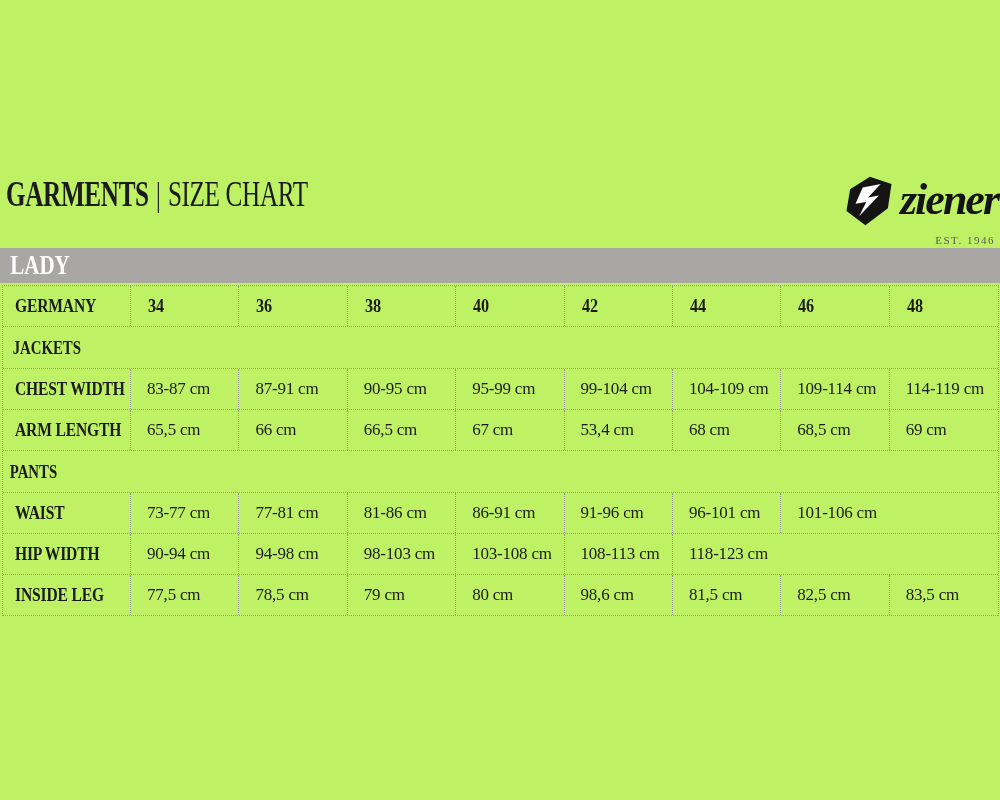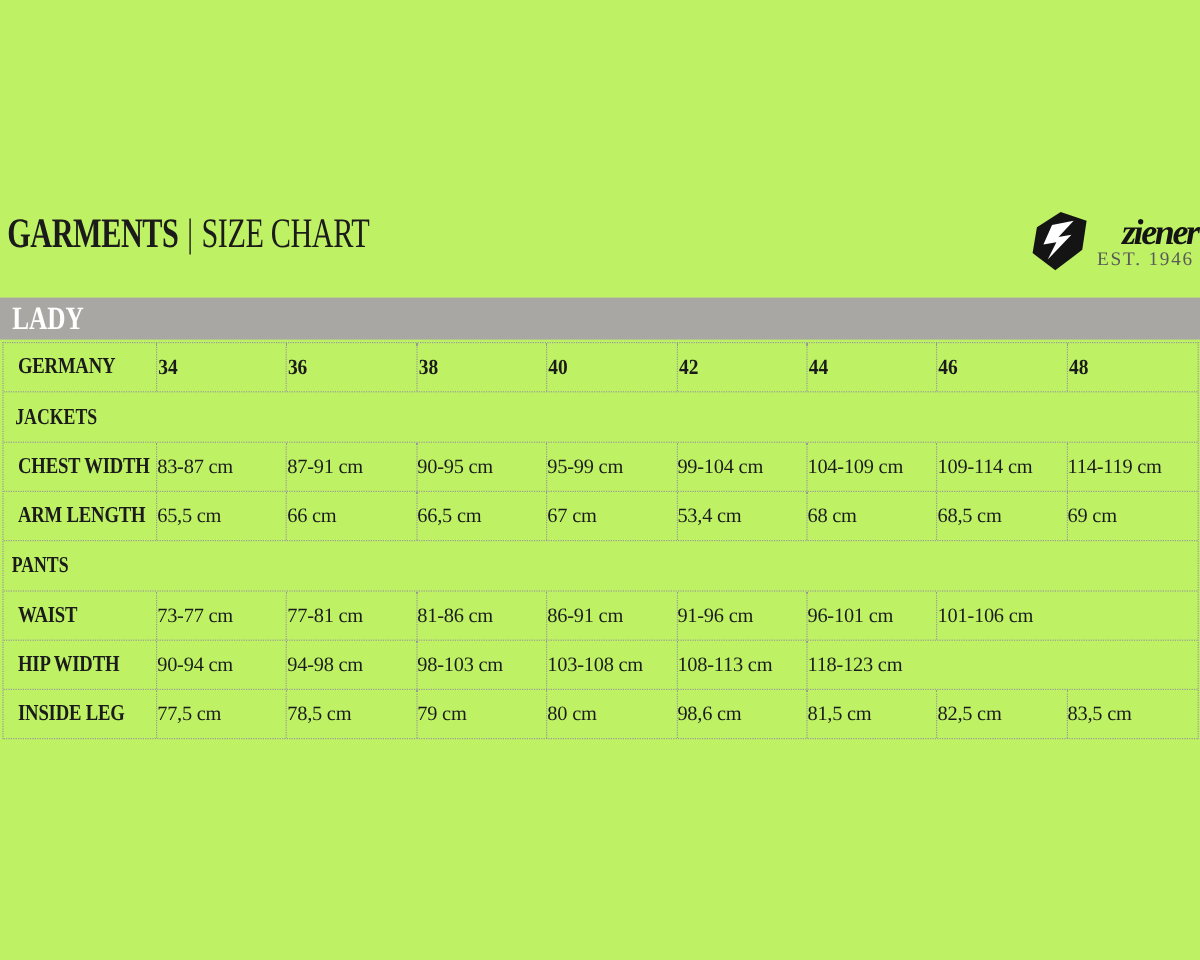--- a/index.html
+++ b/index.html
@@ -16,47 +16,47 @@
     transform:scaleX(0.72); transform-origin:left center;
   }
   .title-bold { font-size:35px; font-weight:700; letter-spacing:-0.5px; }
   .title-sep  { font-size:33px; font-weight:400; margin:0 10px; }
   .title-reg  { font-size:35px; font-weight:400; letter-spacing:-0.5px; }
 
   
   .logo { position:absolute; top:174px; right:2px; display:flex; align-items:flex-start; }
   .logo-text { display:flex; flex-direction:column; align-items:flex-end; margin-left:4px; }
   .logo-word {
-    font-size:30px; font-weight:700; font-style:italic; letter-spacing:-2px;
+    font-size:44px; font-weight:700; font-style:italic; letter-spacing:-2px;
     line-height:0.9; color:var(--logo,#141414); margin-top:6px;
   }
   .logo-est {
-    font-size:16px; letter-spacing:1.5px; color:var(--est,#5a5a5a);
-    margin-top:1px; padding-right:3px; font-weight:400;
+    font-size:11px; letter-spacing:1.5px; color:var(--est,#5a5a5a);
+    margin-top:14px; padding-right:3px; font-weight:400;
   }
 
   
   .cat-bar {
     position:absolute; left:0; top:248px; width:1000px; height:35px;
     background:var(--bar,#a8a7a3); display:flex; align-items:center;
   }
   .cat-bar span {
     color:#ffffff; font-weight:700; font-size:27px; letter-spacing:0;
     padding-left:13px; transform:scaleX(0.78); transform-origin:left center;
   }
 
   
   .size-table {
     position:absolute; left:2px; top:285px; width:995px;
     border-top:1px dotted var(--bd,#999); border-left:1px dotted var(--bd,#999);
     border-right:1px dotted var(--bd,#999);
   }
   .t-row {
     display:grid; grid-template-columns:128px repeat(8,1fr);
-    min-height:40px; border-bottom:1px dotted var(--bd,#999);
+    min-height:40px; border-bottom:1px dotted var(--bd,#999);gap:16px;
   }
   .section-row { grid-template-columns:1fr; min-height:41px; }
   .cell {
     display:flex; align-items:center; 
     border-right:1px dotted var(--bd,#999); overflow:hidden;
   }
   .cell:last-child, .section-cell { border-right:none; }
   .label-cell { justify-content:flex-start; padding-left:12px; }
 
   .lbl {

